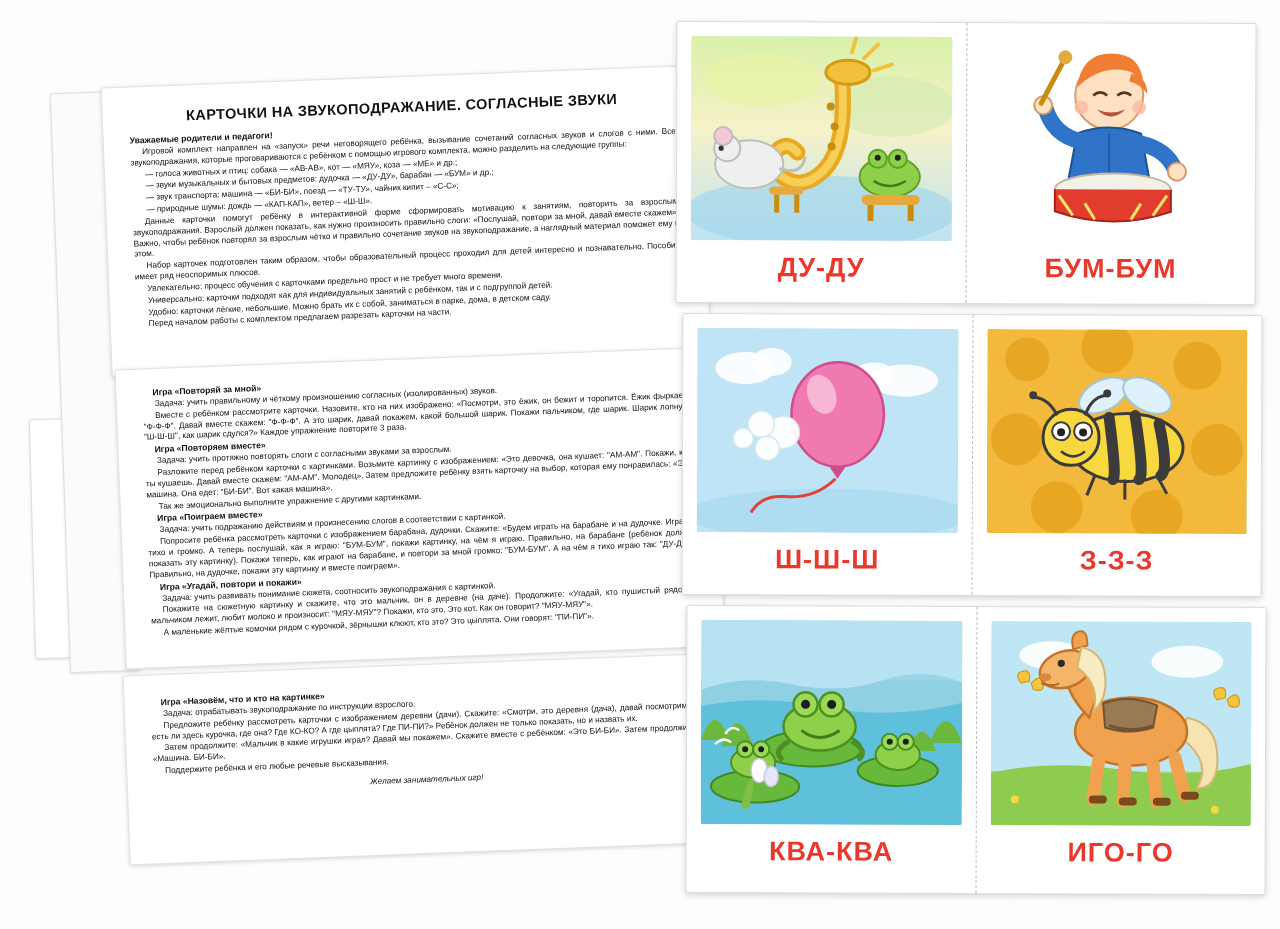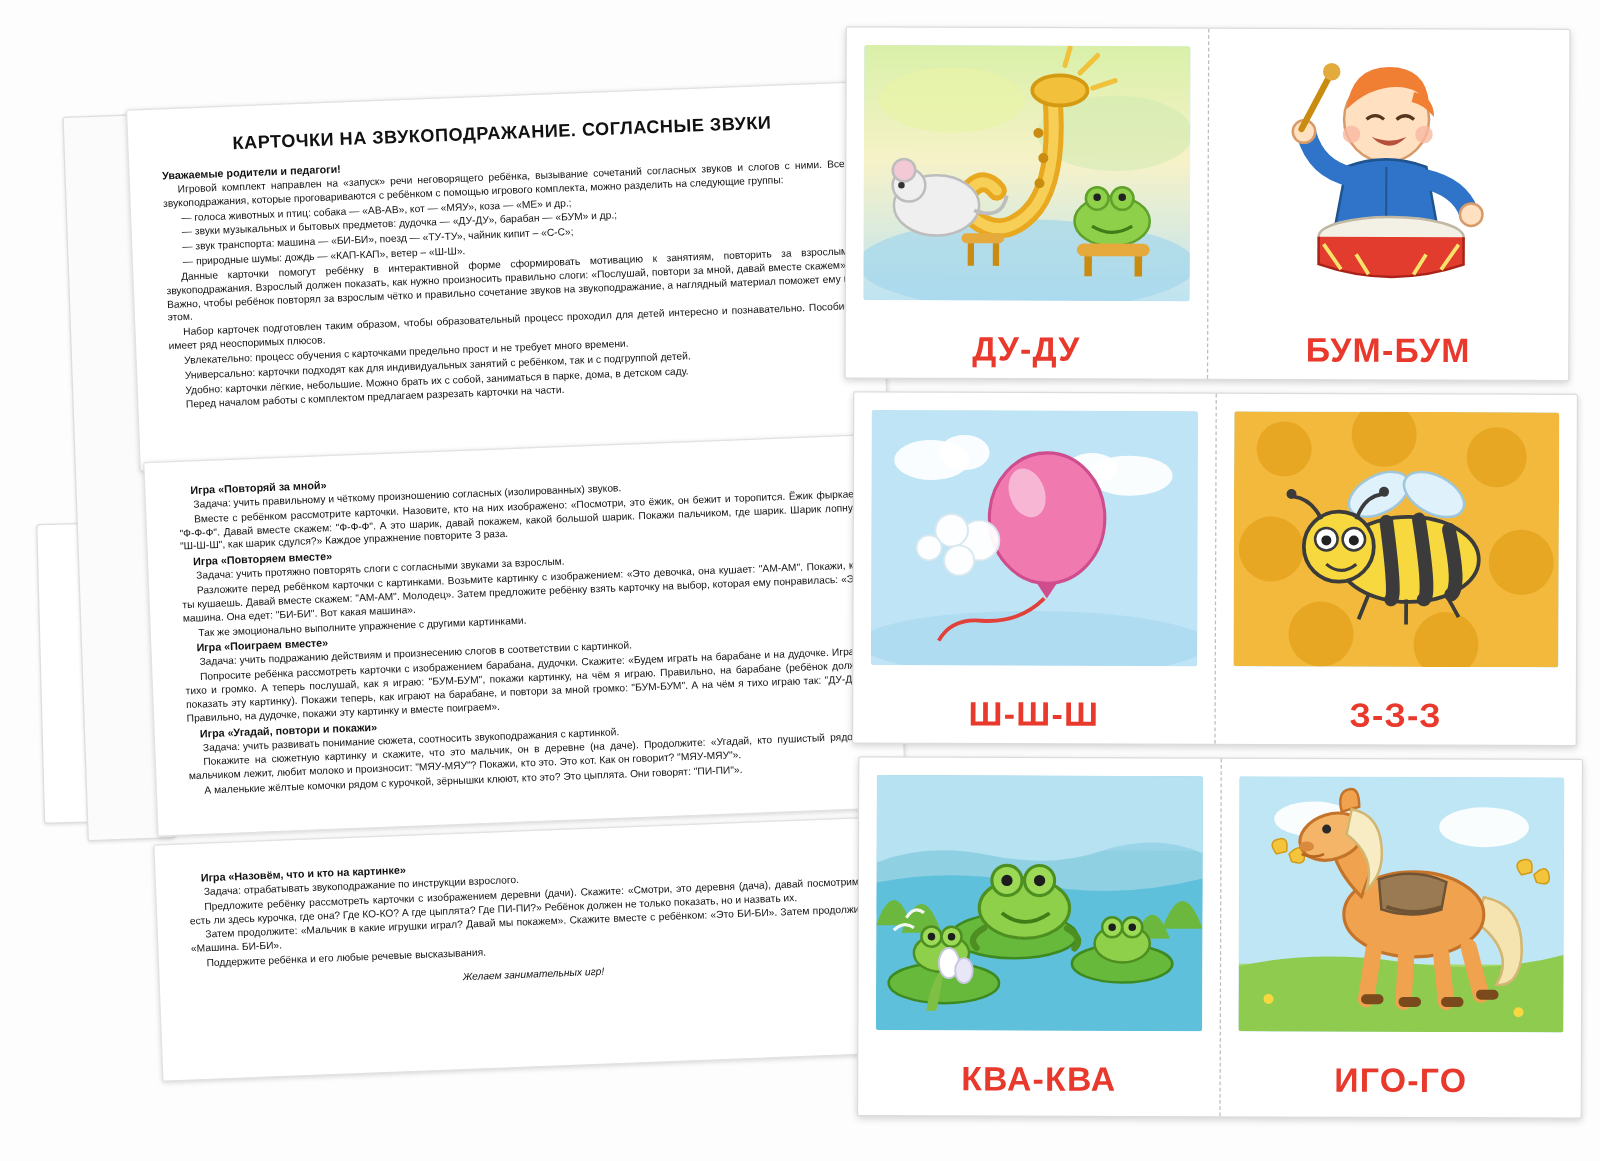--- a/index.html
+++ b/index.html
@@ -107,21 +107,21 @@
   .pic {
     width: 100%;
     height: 204px;
     border-radius: 2px;
     overflow: hidden;
     position: relative;
     background: #cfe9f5;
   }
   .pic svg { display: block; width: 100%; height: 100%; }
   .card-label {
-    margin-top: 24px;
+    margin-top: 12px;
     font-size: 27px;
     font-weight: bold;
     color: #e8392c;
     letter-spacing: 1px;
     font-family: "Liberation Sans", sans-serif;
   }
 
   
   .watermark {
     position: absolute;

